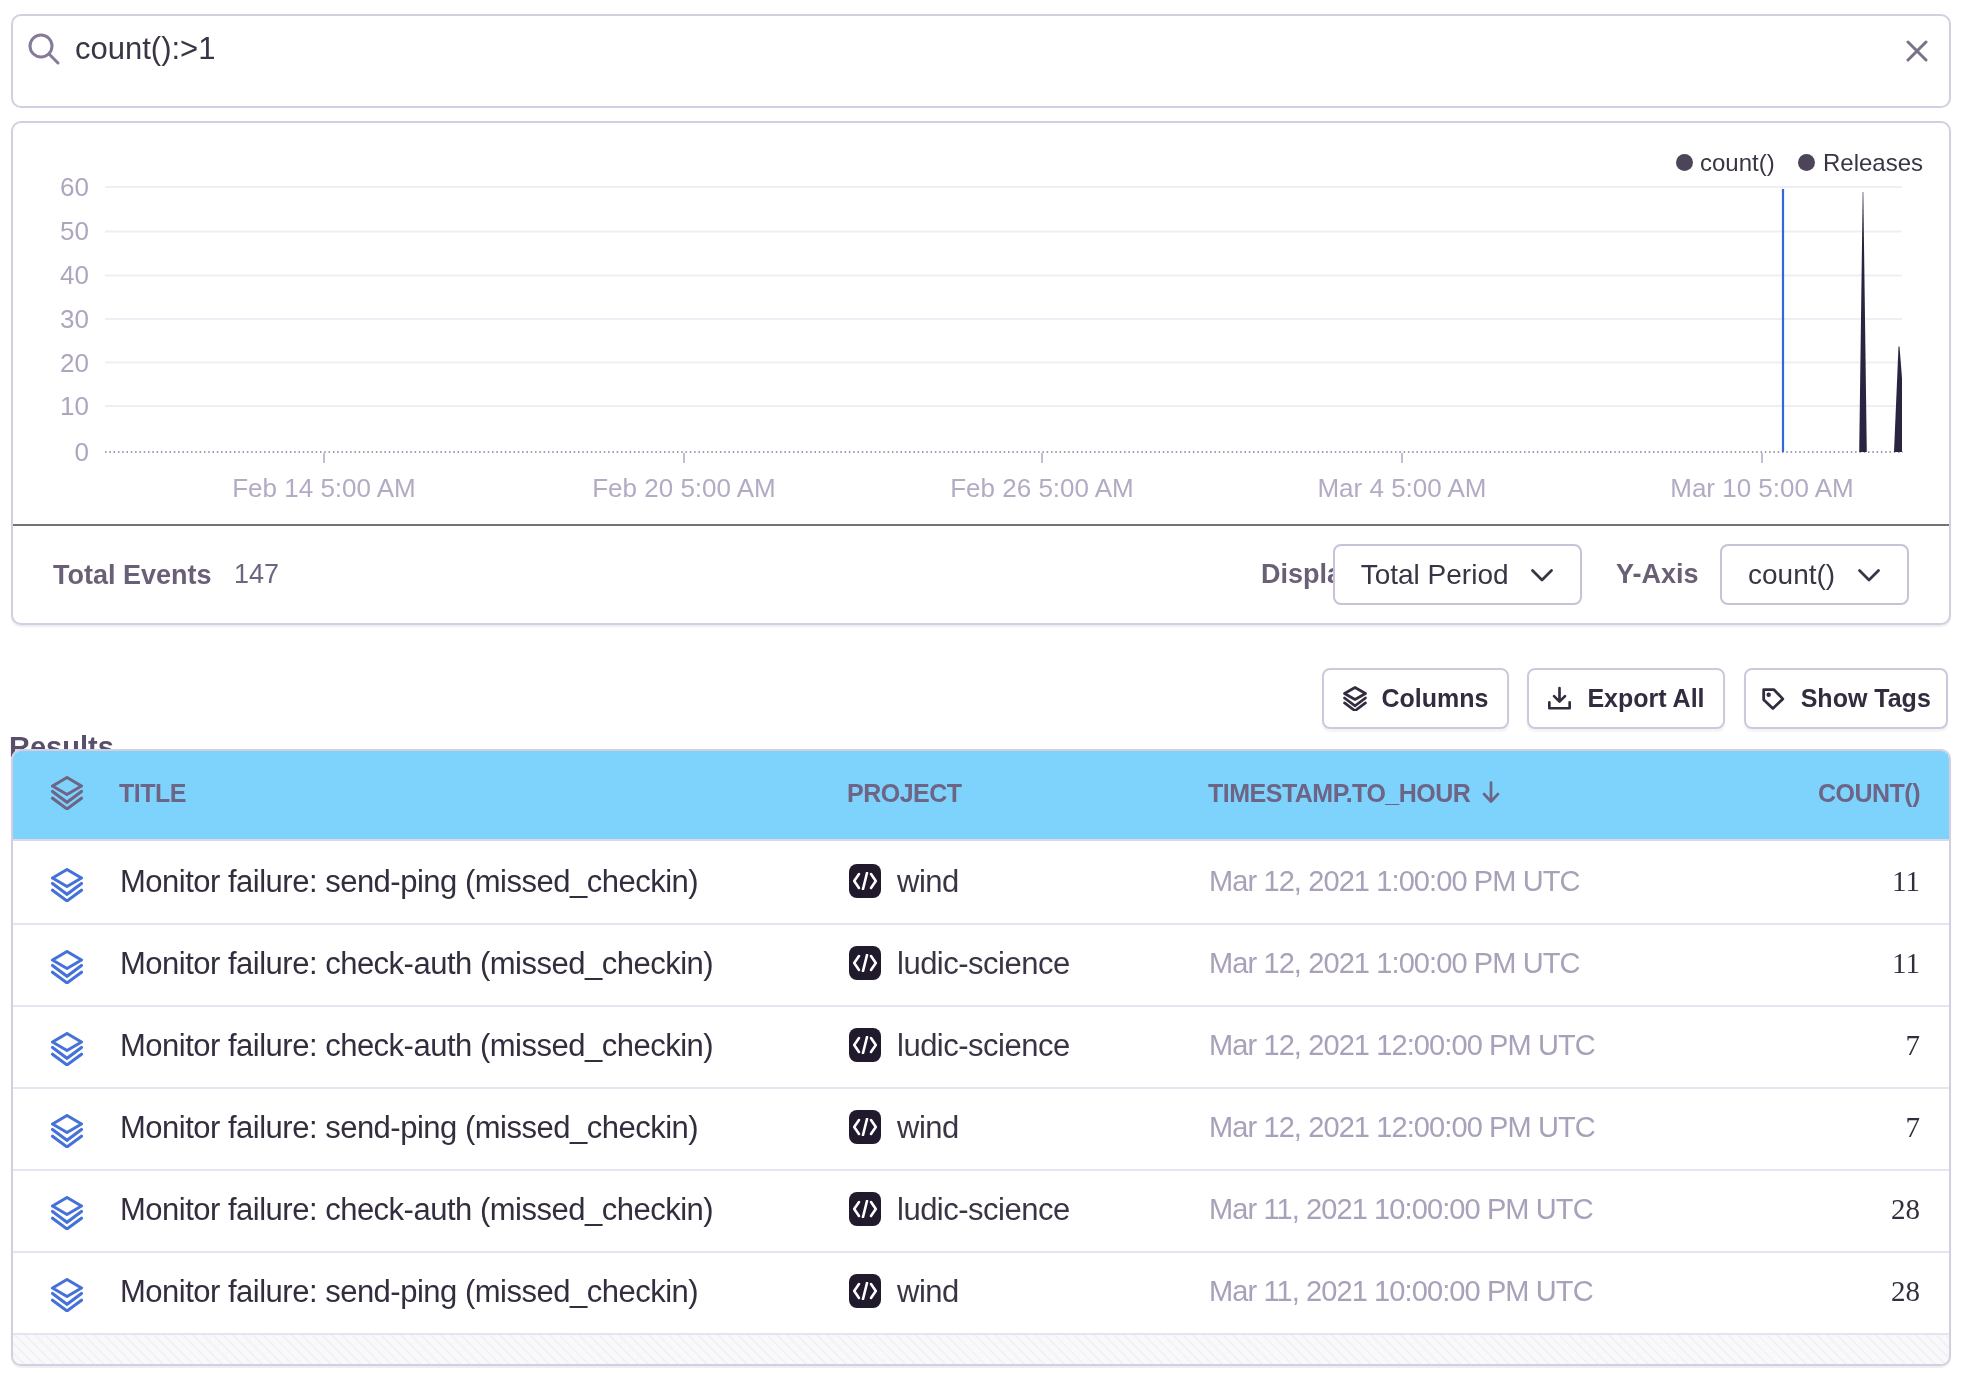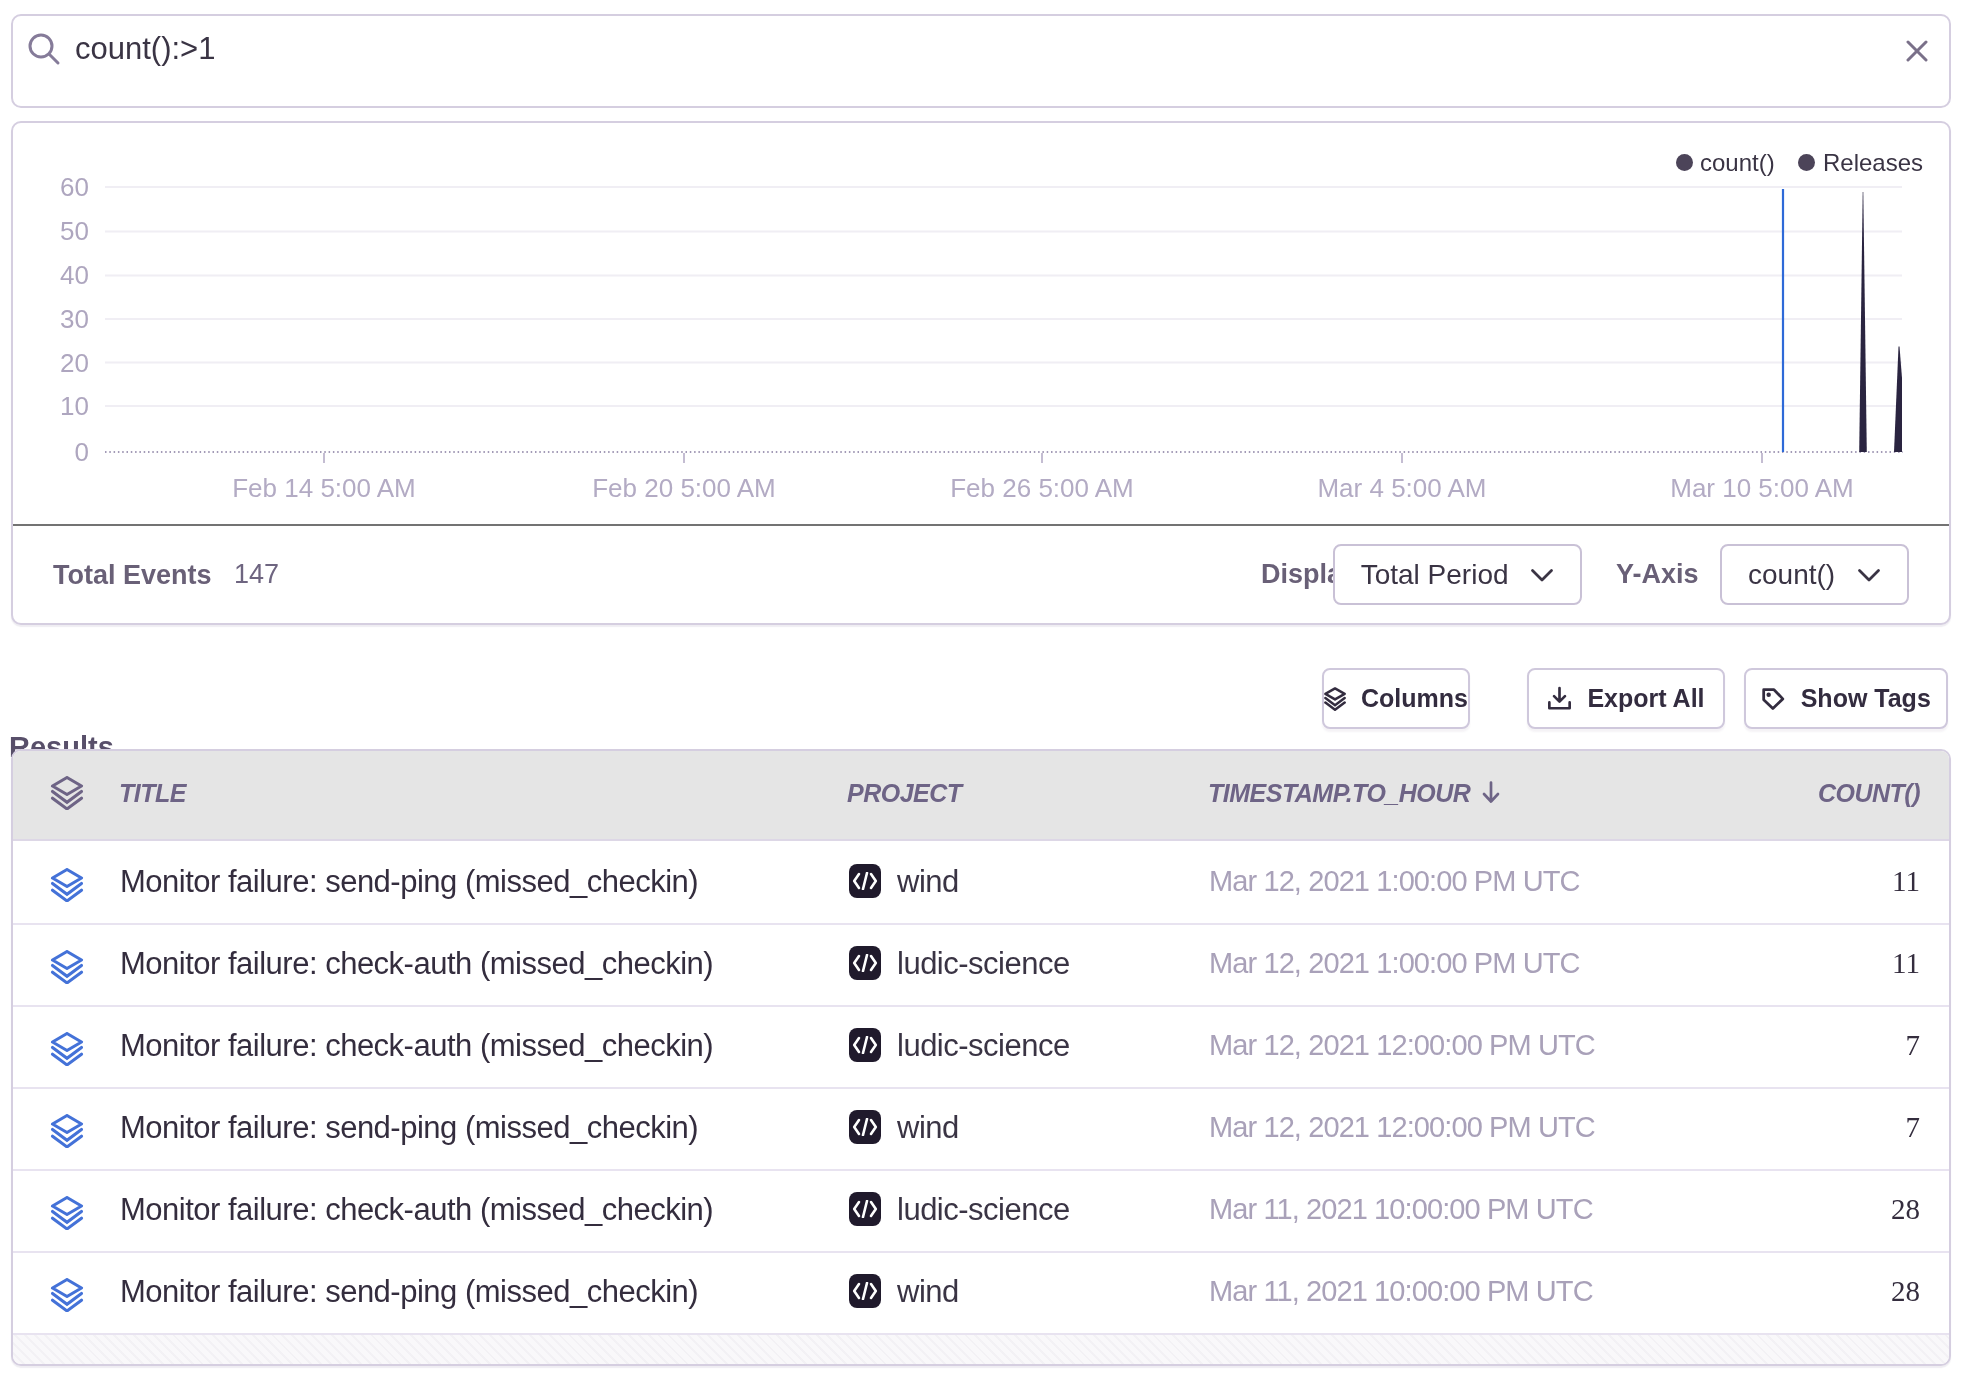--- a/index.html
+++ b/index.html
@@ -38,32 +38,32 @@
 .chev { display:inline-block; margin-left:14px; vertical-align:middle; margin-top:-4px; }
 
 
 .results-h { left:9px; top:683px; font-size:29px; font-weight:bold; color:#584f6a;margin-top:48px; }
 .btn {
   position:absolute; top:668px; height:61px; border:2px solid #cfc8dc; border-radius:8px; background:#fff;
   font-size:25px; font-weight:bold; color:#332c3f; box-shadow:0 3px 2px rgba(50,20,80,0.05);
   display:flex; align-items:center; justify-content:center;
 }
 .btn svg { margin-right:15px; }
-.btn-columns { left:1322px; width:148px; }
+.btn-columns { left:1322px; width:187px; }
 .btn-export { left:1527px; width:198px; }
 .btn-tags { left:1744px; width:204px; }
 
 
 .table {
   left:11px; top:749px; width:1940px; height:617px;
   border:2px solid #d5cee0; border-radius:10px; background:#fff;
   box-shadow:0 2px 1px rgba(80,60,110,0.09);
 }
-.thead { left:0; top:0; width:1936px; height:90px; background:#e5e5e5; border-bottom:2px solid #ddd7e6;
-  border-radius:8px 8px 0 0;font-style:italic; }
+.thead { left:0; top:0; width:1936px; height:90px; background:#7dd3fc; border-bottom:2px solid #ddd7e6;
+  border-radius:8px 8px 0 0; }
 .th { font-size:25px; font-weight:bold; color:#6e6486; letter-spacing:-0.5px; top:28px; }
 .row { width:1936px; height:82px; border-bottom:2px solid #e8e3f0; background:#fff; }
 .cell-title { left:107px; top:21px; font-size:31px; letter-spacing:-0.5px; color:#342d3e; }
 .badge { left:836px; top:21px; width:32px; height:34px; background:#201a2c; border-radius:8px;
   display:flex; align-items:center; justify-content:center; }
 .cell-proj { left:884px; top:21px; font-size:31px; letter-spacing:-0.5px; color:#3a3444; }
 .cell-time { left:1196px; top:22px; font-size:29px; letter-spacing:-0.9px; color:#a9a1b9; }
 .cell-count { right:29px; top:22px; font-size:29px; color:#342d3e;font-family:Liberation Serif, serif; }
 .tfoot { left:0; top:584px; width:1936px; height:29px; border-radius:0 0 8px 8px;
   background:#f9f8fa;

